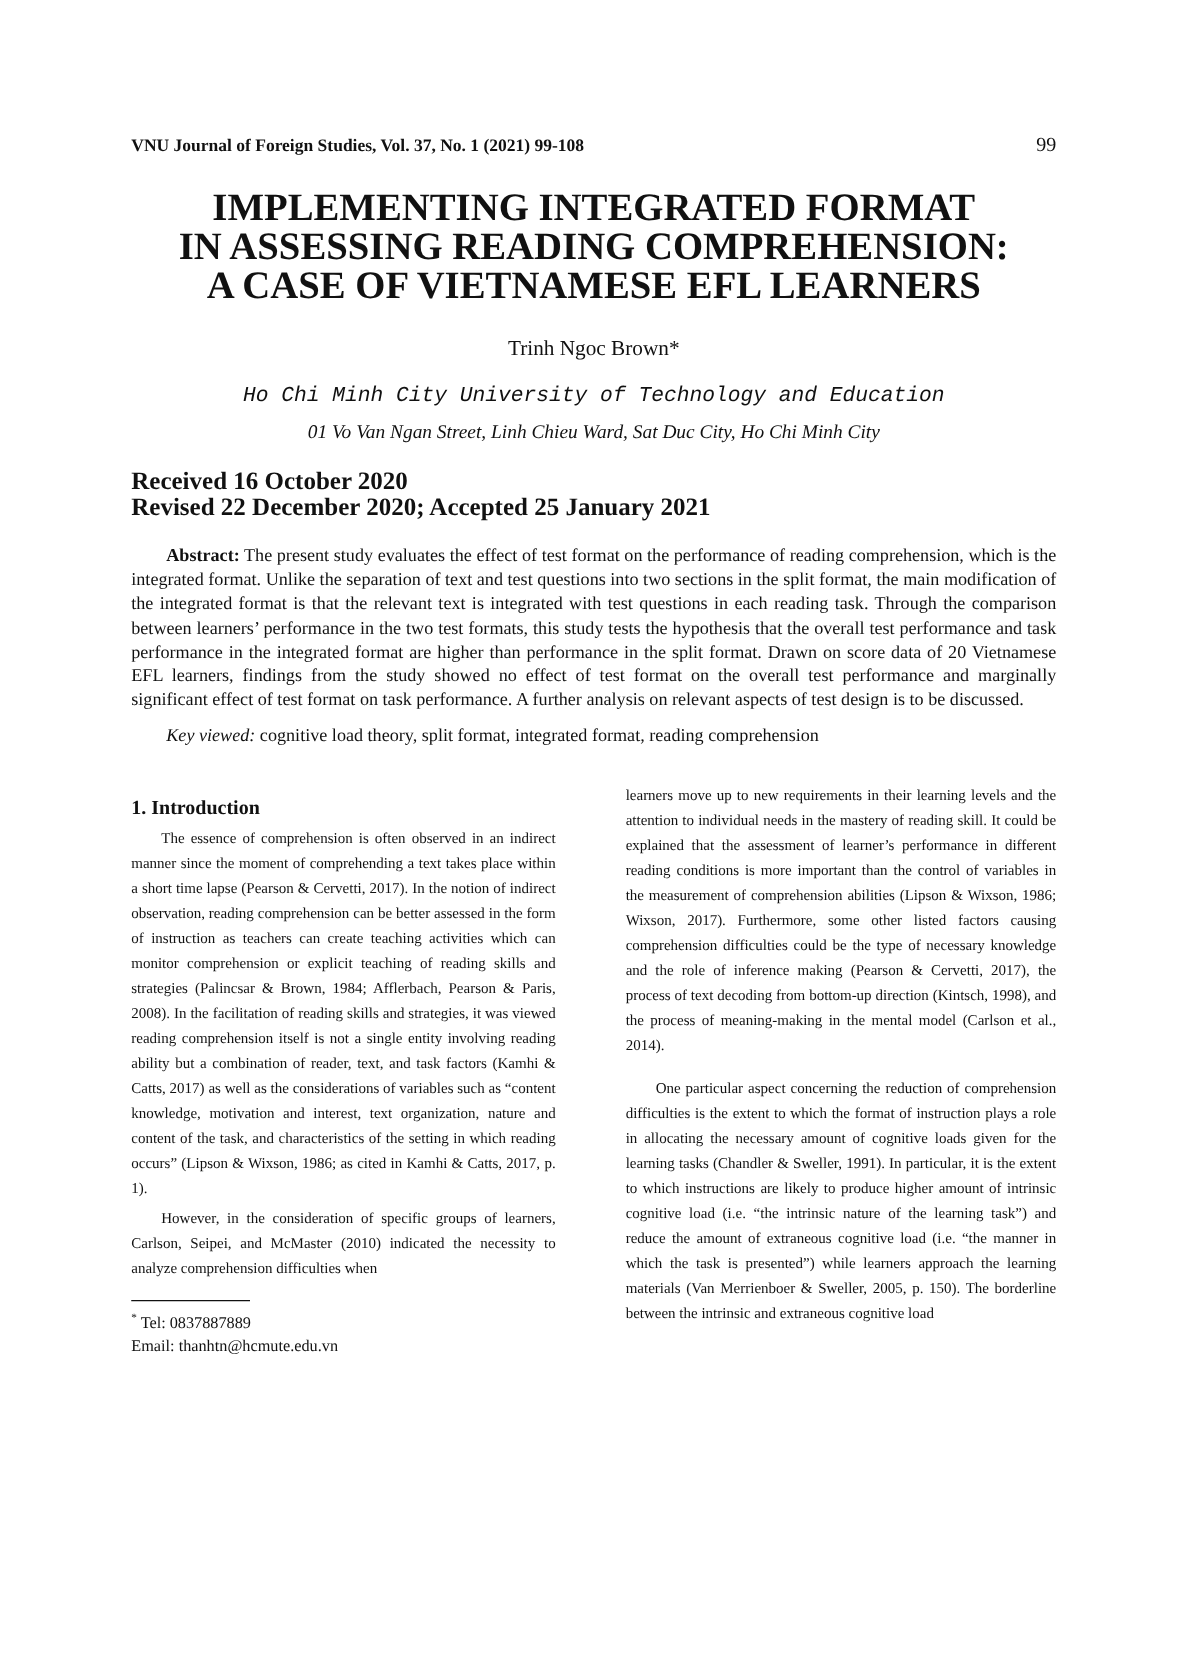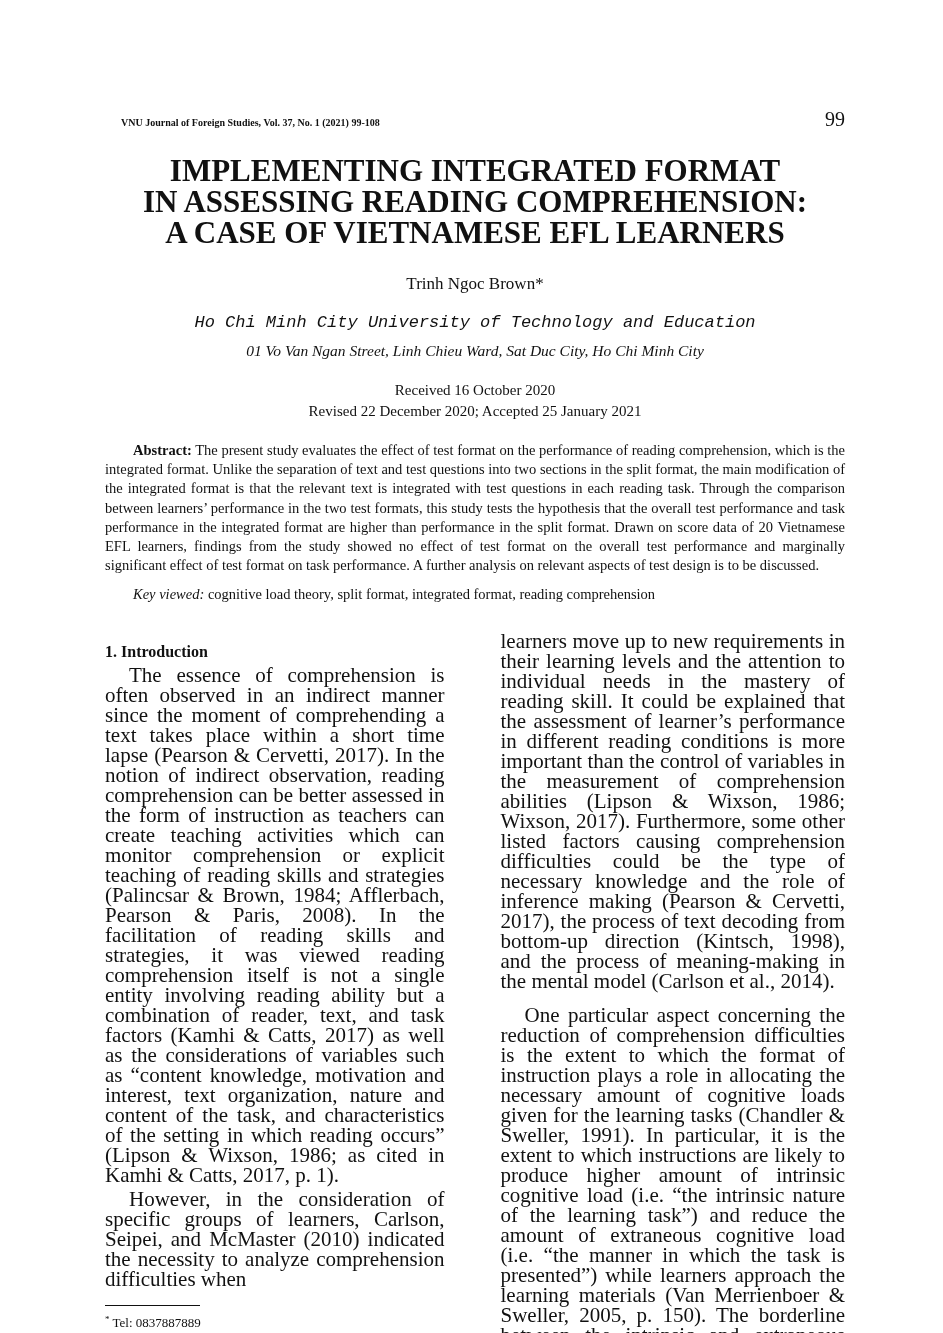--- a/index.html
+++ b/index.html
@@ -15,25 +15,24 @@
   .page {
     padding: 108px 98px 0 105px;
   }
   .hdr {
     display: flex;
     justify-content: space-between;
     align-items: baseline;
   }
   .journal-line {
     font-weight: bold;
-    font-size: 10px;
-    margin-left: 16px;
+    font-size: 14px;
   }
   .page-num {
-    font-size: 20px;
+    font-size: 16px;
   }
   .title {
     margin-top: 24px;
     text-align: center;
     font-weight: bold;
     font-size: 31px;
     line-height: 31px;
     white-space: pre-line;
   }
   .author {
@@ -49,23 +48,24 @@
     font-family: Liberation Mono, monospace;
   }
   .address {
     margin-top: 10px;
     text-align: center;
     font-style: italic;
     font-size: 15.5px;
   }
   .dates {
     margin-top: 20px;
-    text-align: center;
-    font-size: 15px;
+    text-align: left;
+    font-size: 20px;
     line-height: 21px;
+    font-weight: bold;
   }
   .abstract {
     margin-top: 19px;
     font-size: 14.5px;
     line-height: 19.2px;
     text-align: justify;
     text-indent: 28px;
   }
   .abstract .abs-label { font-weight: bold; }
   .keywords {
@@ -75,21 +75,21 @@
   }
   .keywords .kw-label { font-style: italic; }
   .columns {
     margin-top: 28px;
     display: flex;
     gap: 56px;
   }
   .col-left  { width: 342px; }
   .col-right { width: 347px; }
   .col p {
-    font-size: 21px;
+    font-size: 12px;
     line-height: 20px;
     text-align: justify;
   }
   .section-heading {
     font-weight: bold;
     font-size: 16px;
     margin-top: 12px;
   }
   .col-left .body-par { text-indent: 24px; margin-top: 4px; }
   .col-right .body-par { text-indent: 24px; margin-top: 14px; }

